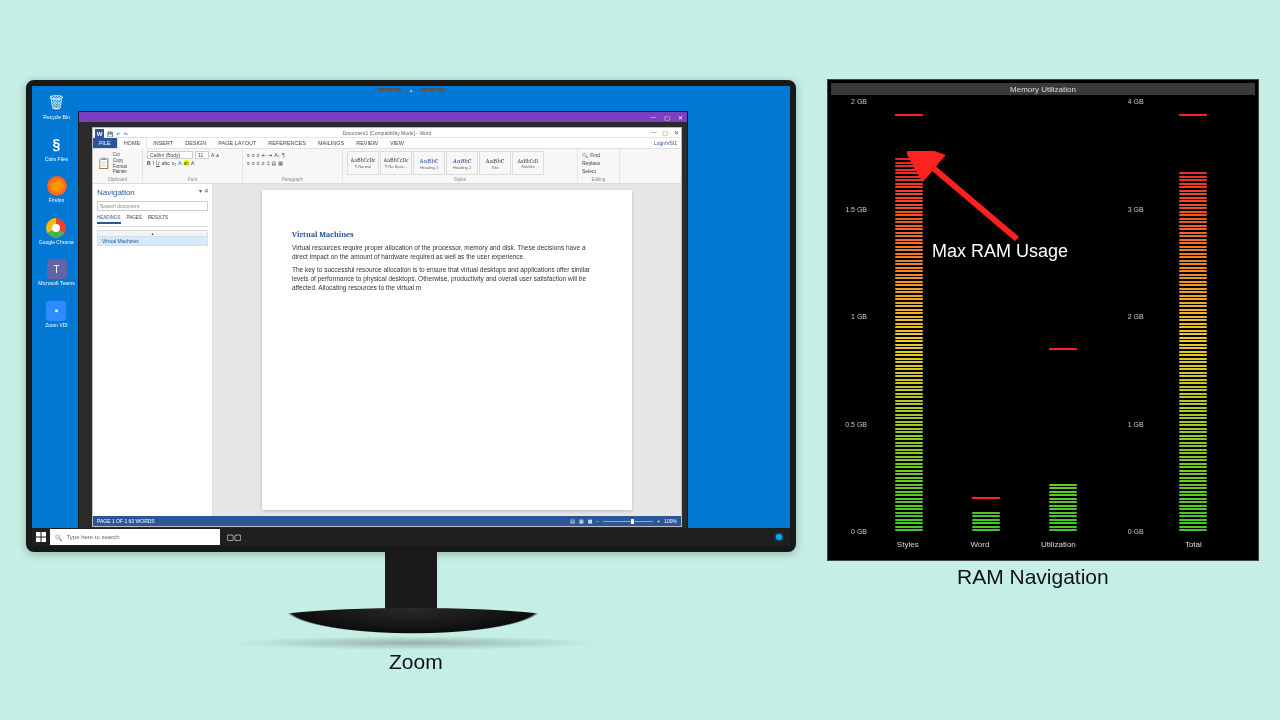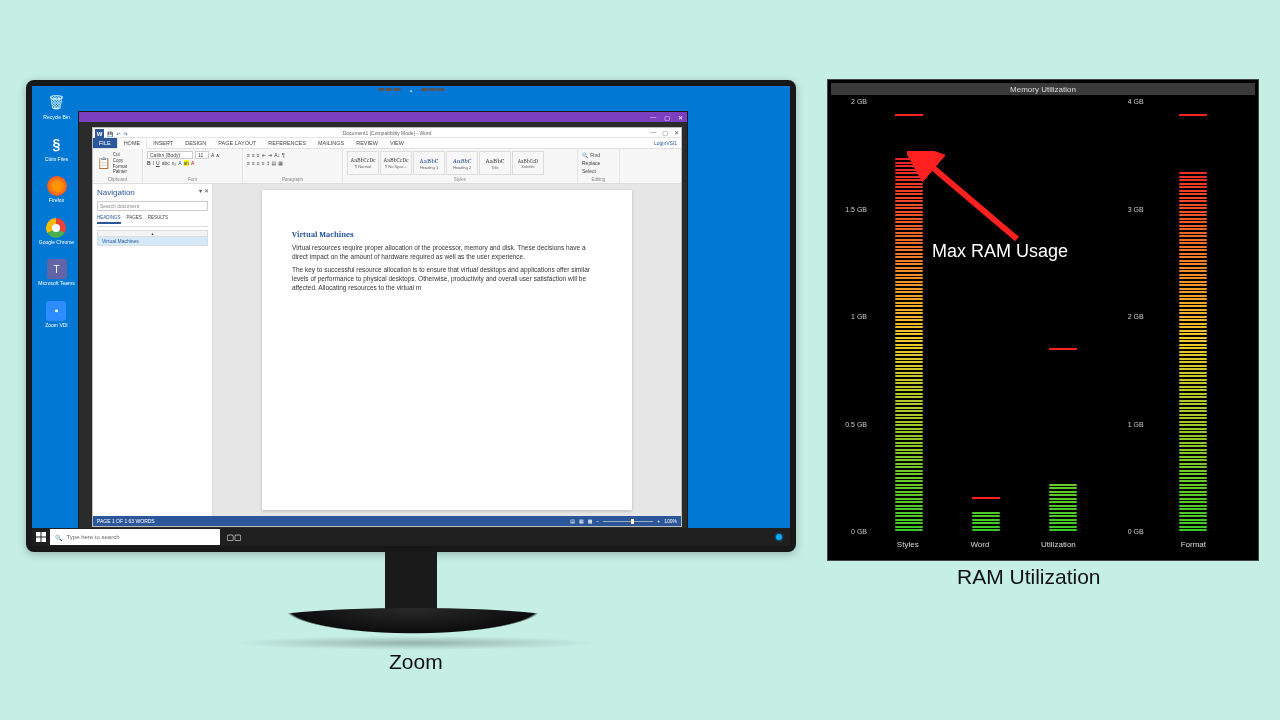--- a/index.html
+++ b/index.html
@@ -624,18 +624,18 @@
               <div class="seg" style="background: rgb(240, 59, 40);"></div>
               <div class="seg" style="background: rgb(240, 56, 40);"></div>
               <div class="seg" style="background: rgb(240, 53, 40);"></div>
               <div class="seg" style="background: rgb(240, 49, 40);"></div>
               <div class="seg" style="background: rgb(240, 46, 40);"></div>
             </div>
             <div class="marker" style="bottom: 97.5%;"></div>
           </div>
         </div>
       <div class="xlabels" id="xl-right">
-          <span>Format</span>
+          <span>Total</span>
         </div>
     </div>
   </div>
 </div>
-<div class="caption" style="left:957px;top:565px">RAM Utilization</div>
+<div class="caption" style="left:957px;top:565px">RAM Navigation</div>
 
 </body></html>

